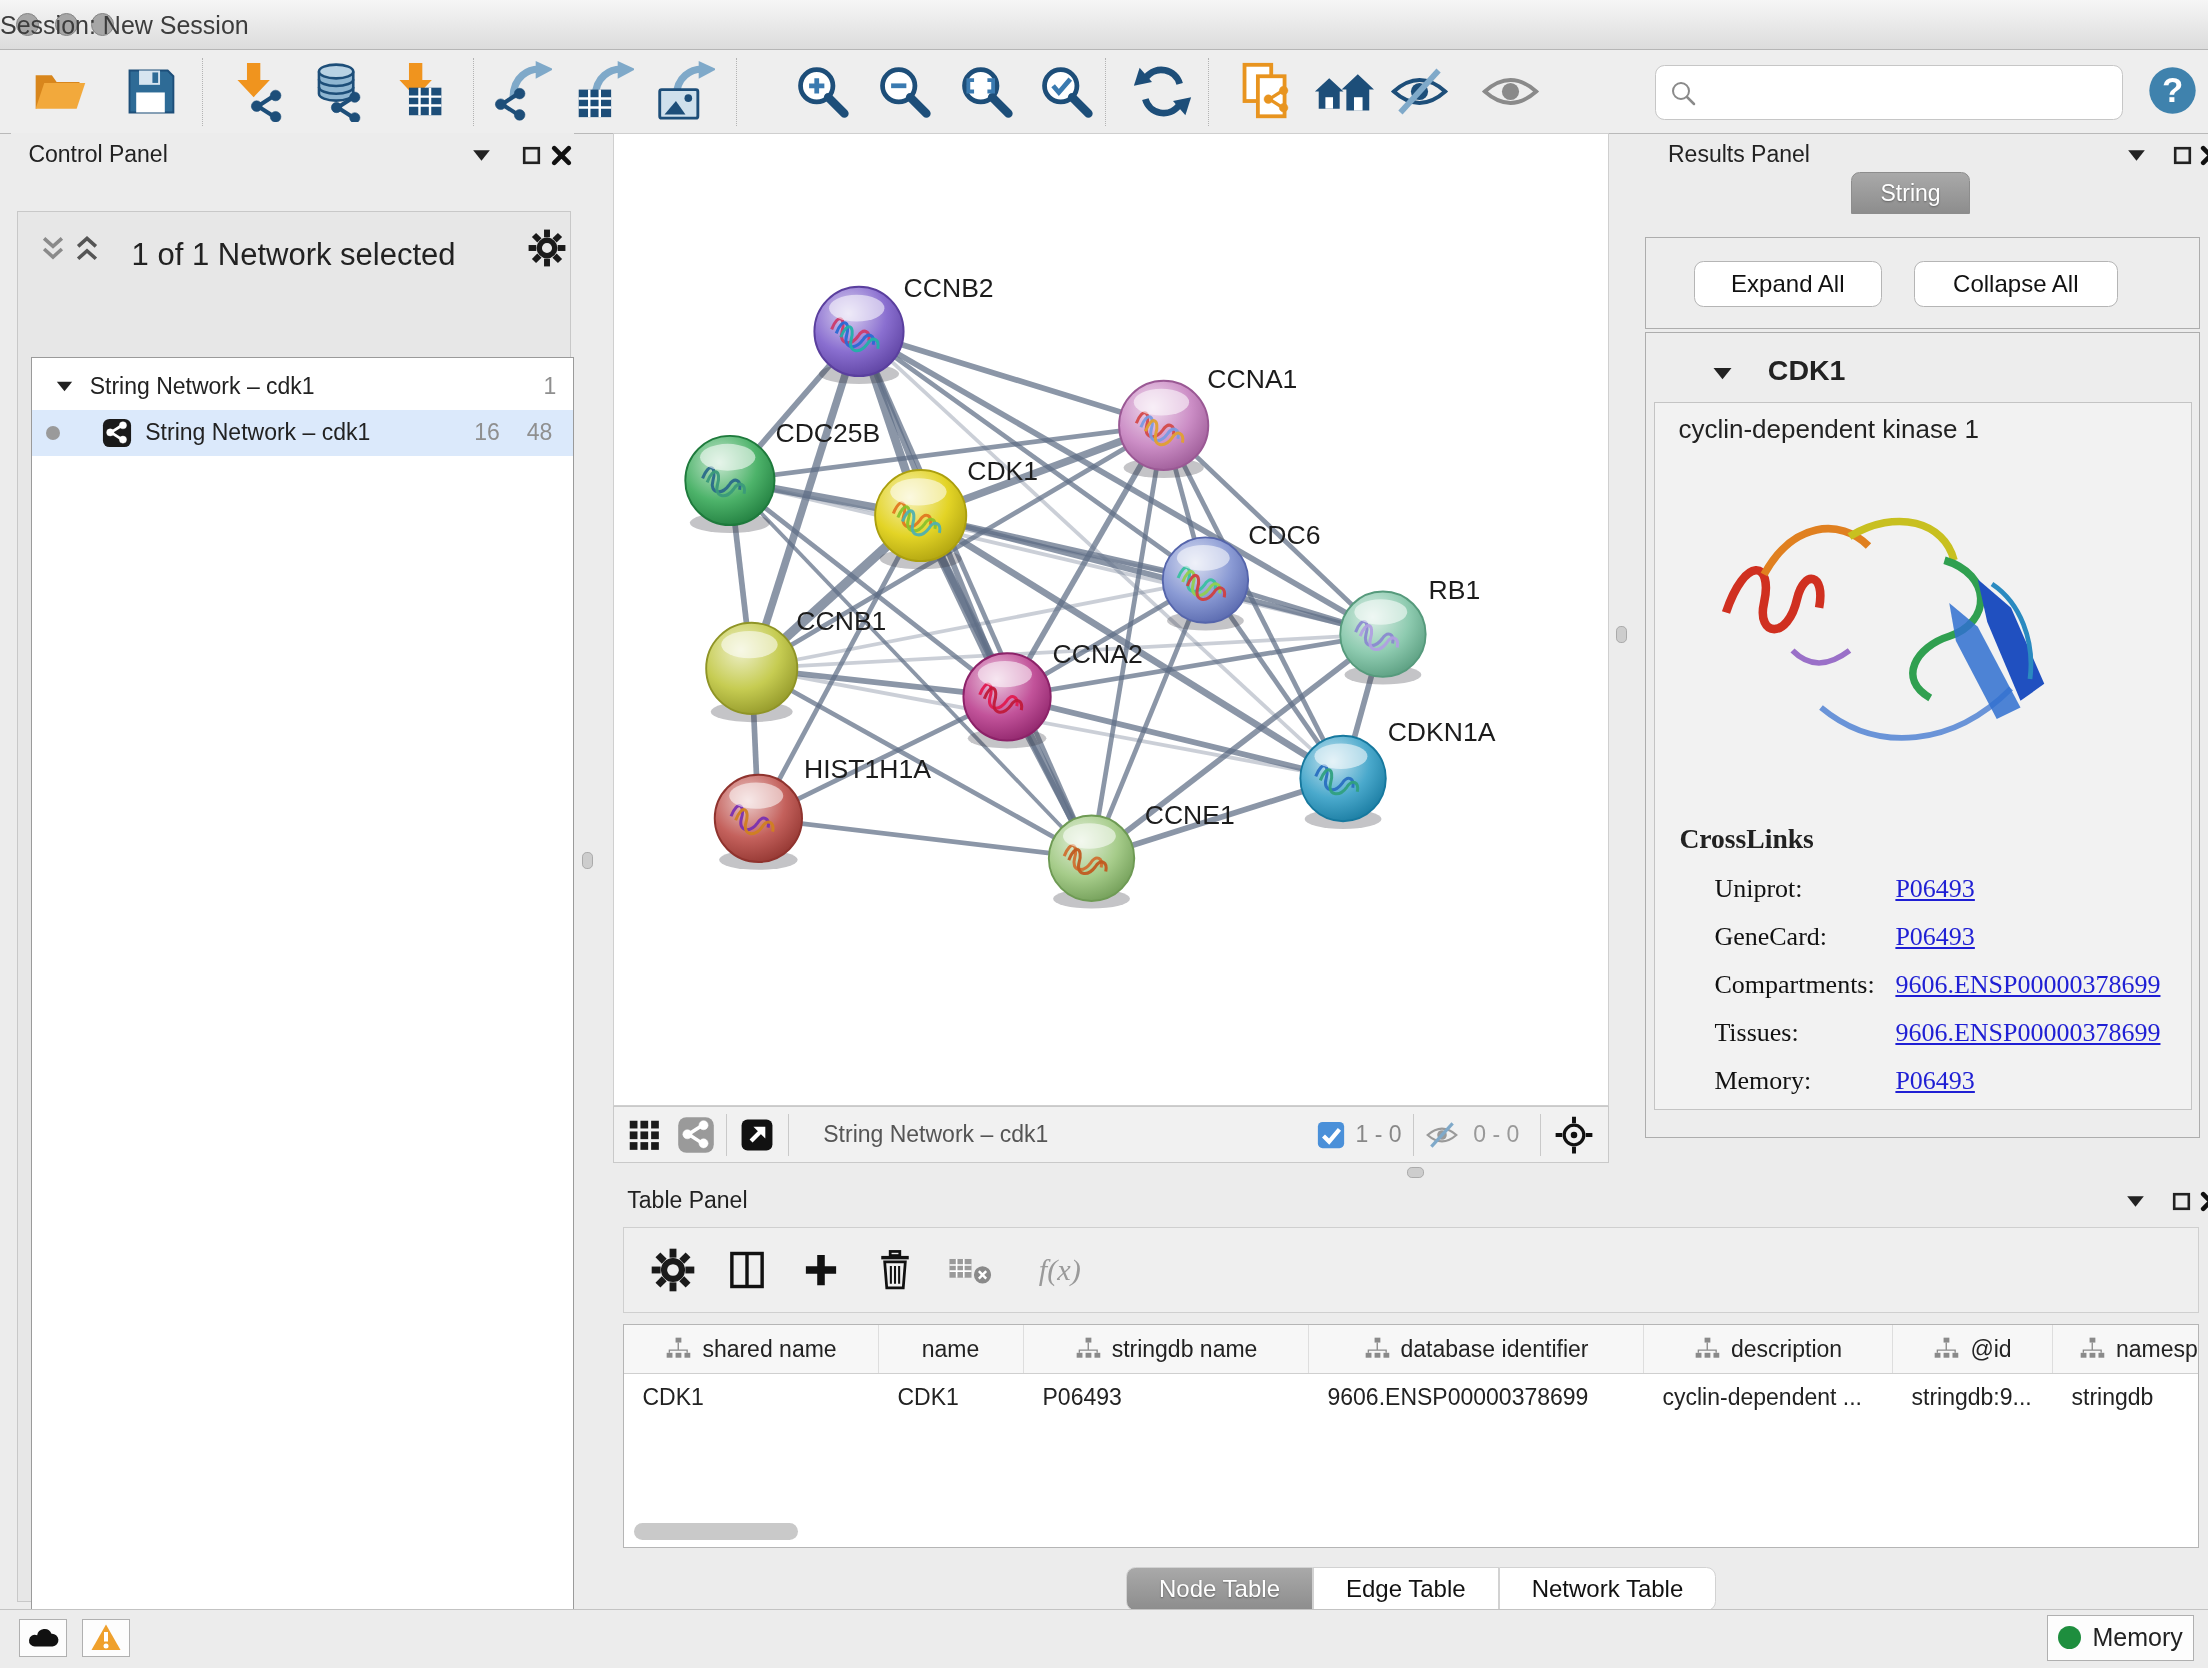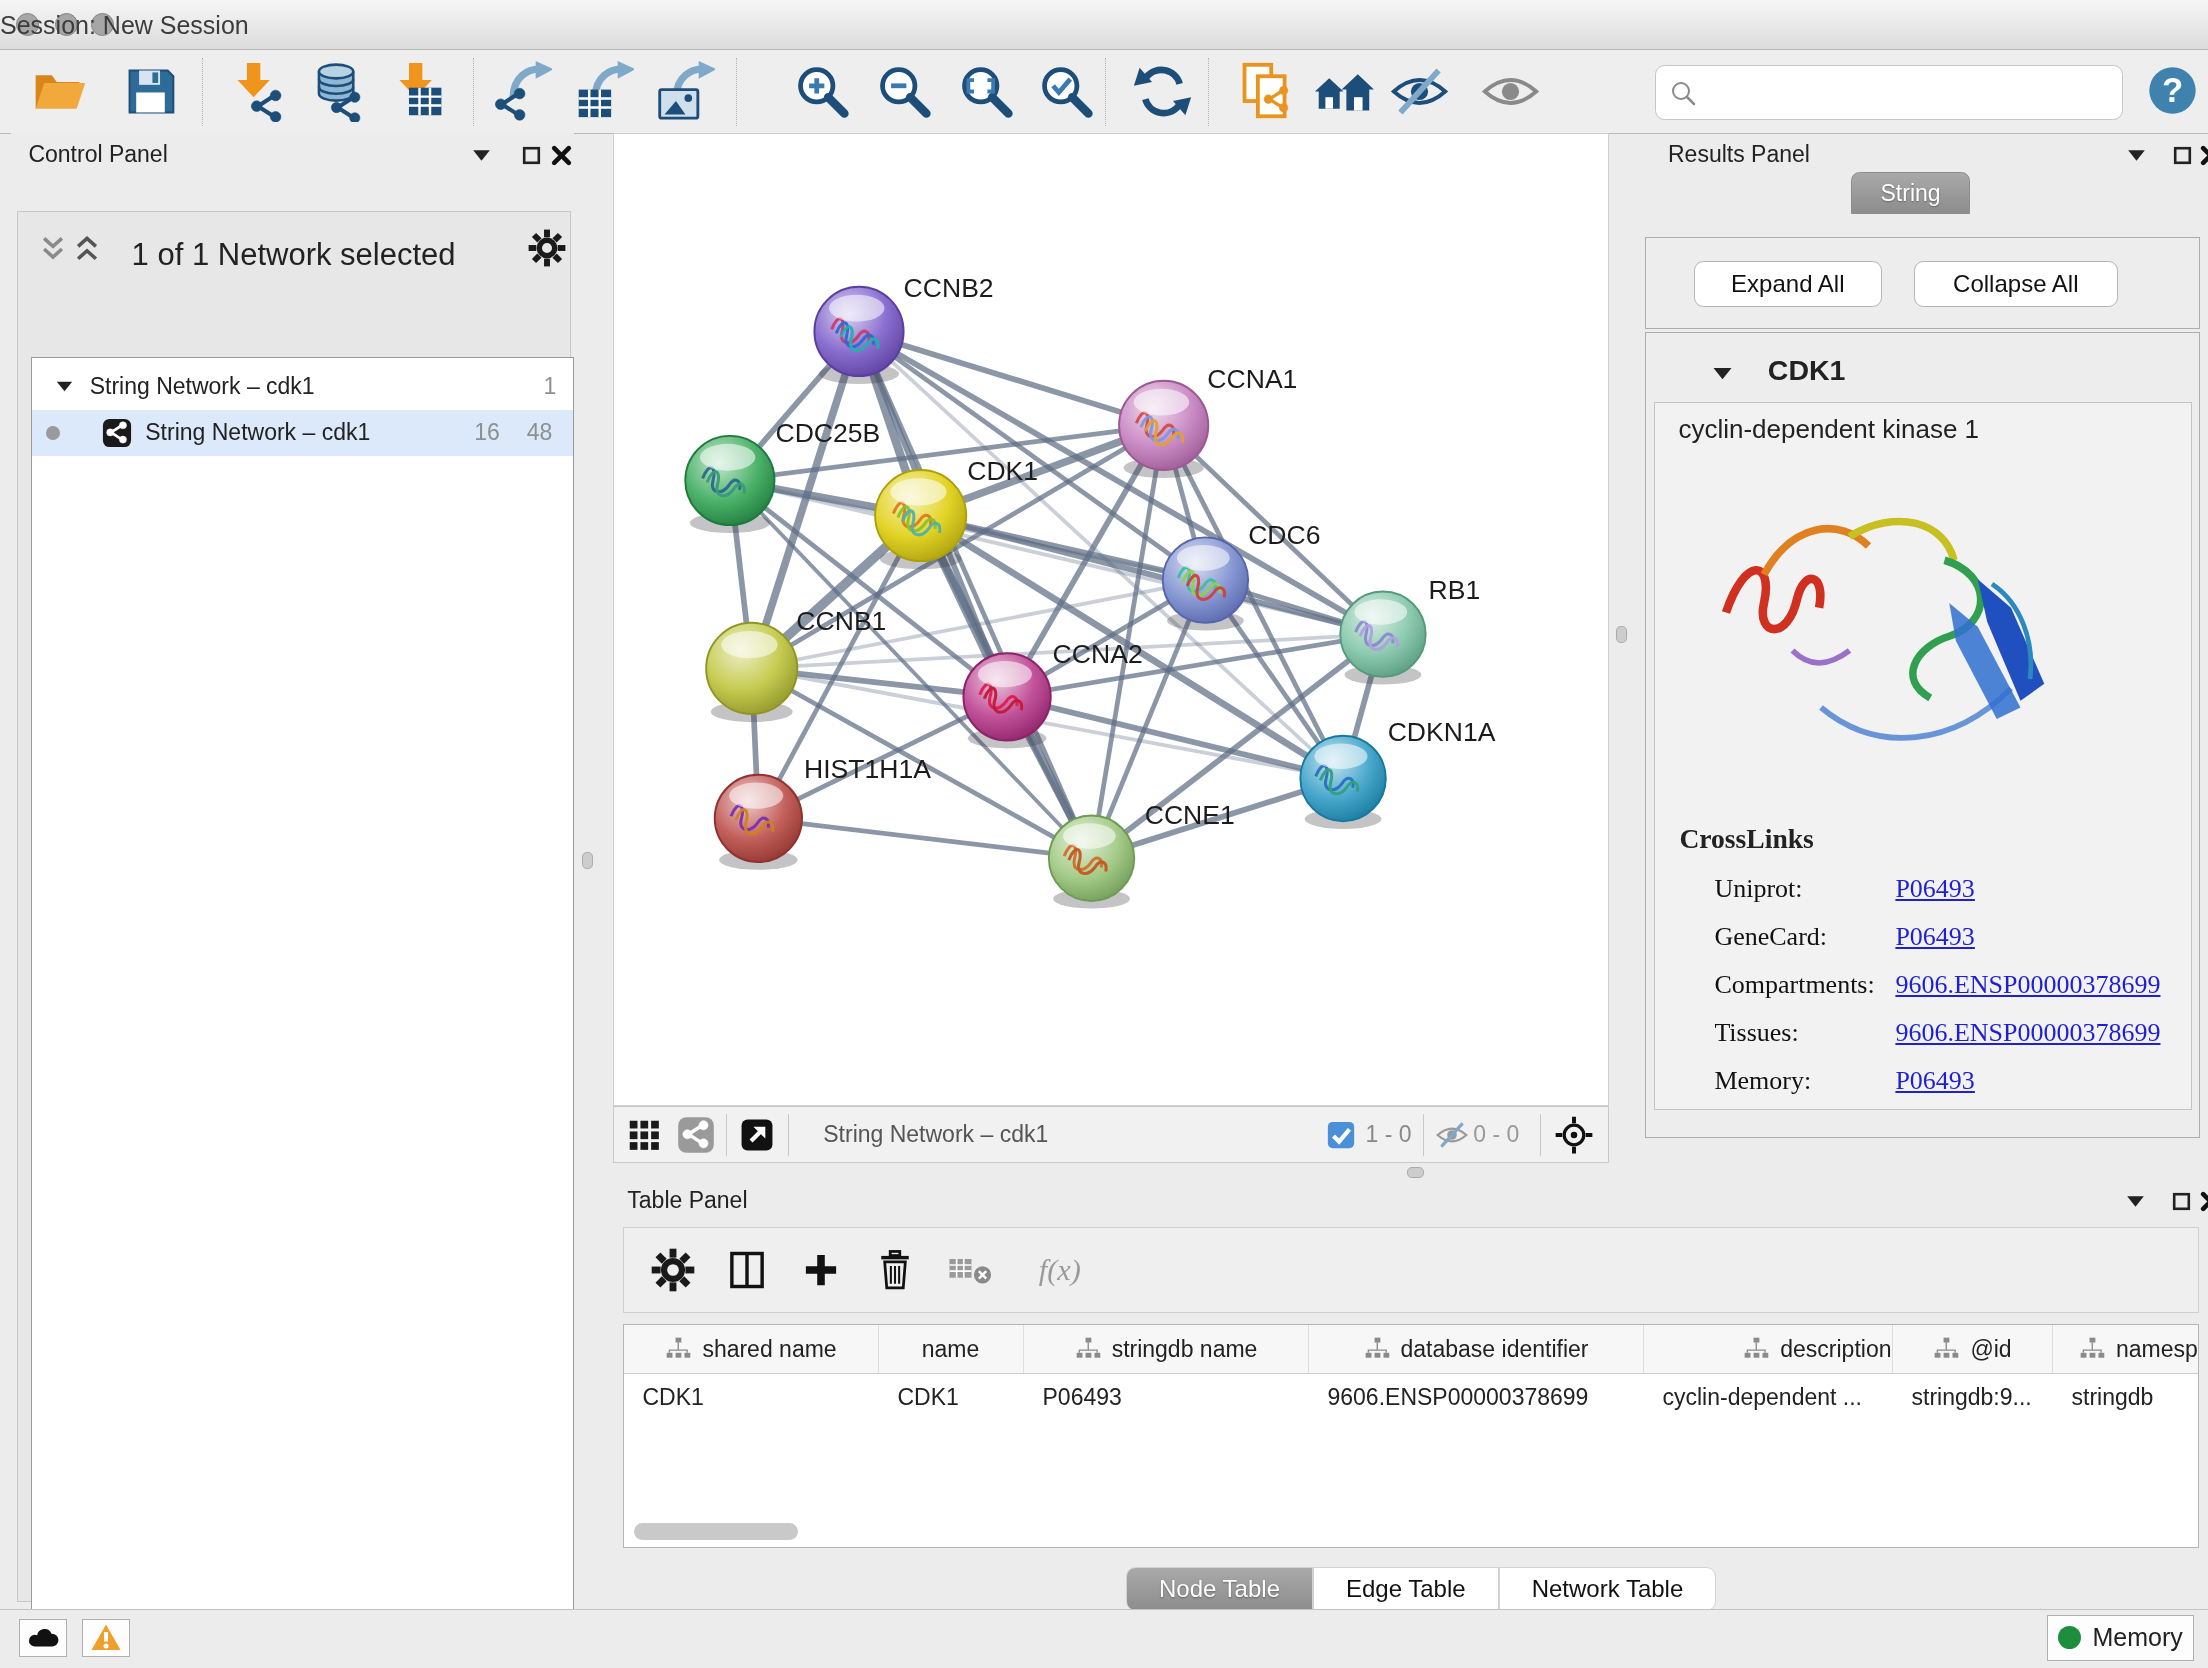--- a/index.html
+++ b/index.html
@@ -539,21 +539,21 @@
         <rect x="4" y="4" width="56" height="56" rx="10" fill="#4a90d9"></rect>
         <path d="M16 34 l12 12 l22 -26" stroke="#fff" stroke-width="9" fill="none"></path>
       </svg></span>
   <span style="font-size:23px;color:#888;margin-left:9.5px">1 - 0</span>
   <span class="nbsep"></span>
   <span class="nbi" style="width:34px;height:34px"><svg viewBox="0 0 64 64">
         <path d="M5 32 Q32 8 59 32 Q32 56 5 32 Z" fill="none" stroke="#9a9a9a" stroke-width="4"></path>
         <circle cx="32" cy="32" r="9" fill="#9a9a9a"></circle>
         <line x1="12" y1="54" x2="52" y2="10" stroke="#7fa9c9" stroke-width="6"></line>
       </svg></span>
-  <span style="font-size:23px;color:#999;margin-left:4px">0 - 0</span>
+  <span style="font-size:23px;color:#999;margin-left:14px">0 - 0</span>
   <span class="nbsep" style="margin-left:21px"></span>
   <span class="nbi" style="margin-right:13.3px;width:42px;height:42px"><svg viewBox="0 0 64 64">
         <circle cx="32" cy="32" r="15" fill="none" stroke="#111" stroke-width="5"></circle>
         <path d="M32 4 v10 M32 50 v10 M4 32 h10 M50 32 h10" stroke="#111" stroke-width="6"></path>
         <circle cx="32" cy="32" r="5" fill="#111"></circle>
       </svg></span>
 </div>
 
 <div class="abs rp">
   <div class="abs phead" style="left:27px;top:7.6px">Results Panel</div>
@@ -695,21 +695,21 @@
         <div class="th" style="width: 335px;">
           <span style="width: 28.5px; height: 28.5px; display: inline-block;"><svg viewBox="0 0 64 64" fill="#8a8a8a">
               <rect x="26" y="6" width="13" height="11"></rect>
               <rect x="6" y="40" width="13" height="11"></rect>
               <rect x="26" y="40" width="13" height="11"></rect>
               <rect x="46" y="40" width="13" height="11"></rect>
               <path d="M32 17 v17 M12 40 v-6 h40 v6" fill="none" stroke="#8a8a8a" stroke-width="3"></path>
             </svg></span>
           <span>database identifier</span>
         </div>
-        <div class="th" style="width: 249px; justify-content: flex-end;">
+        <div class="th" style="width: 249px;">
           <span style="width: 28.5px; height: 28.5px; display: inline-block;"><svg viewBox="0 0 64 64" fill="#8a8a8a">
               <rect x="26" y="6" width="13" height="11"></rect>
               <rect x="6" y="40" width="13" height="11"></rect>
               <rect x="26" y="40" width="13" height="11"></rect>
               <rect x="46" y="40" width="13" height="11"></rect>
               <path d="M32 17 v17 M12 40 v-6 h40 v6" fill="none" stroke="#8a8a8a" stroke-width="3"></path>
             </svg></span>
           <span>description</span>
         </div>
         <div class="th" style="width: 160px; justify-content: center;">

